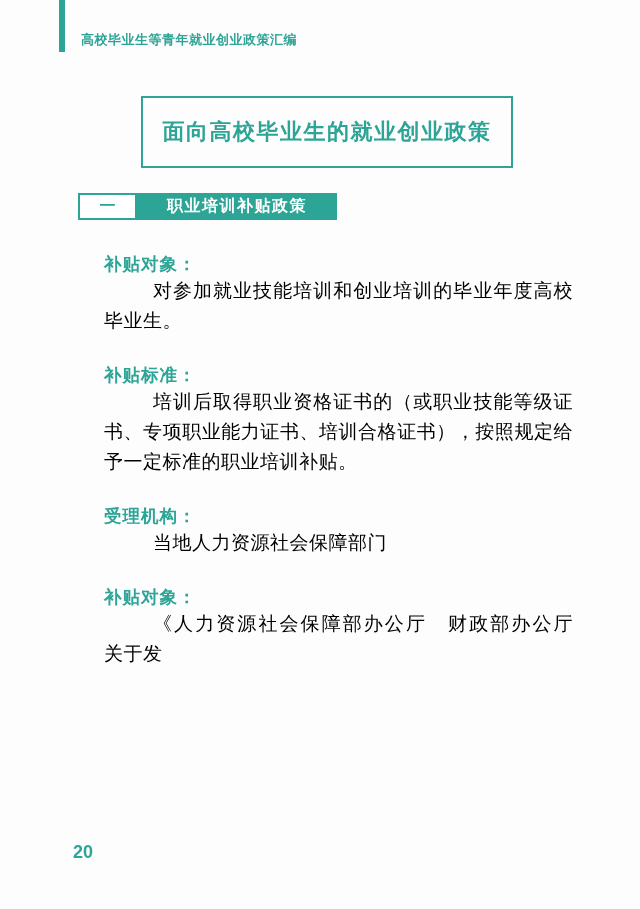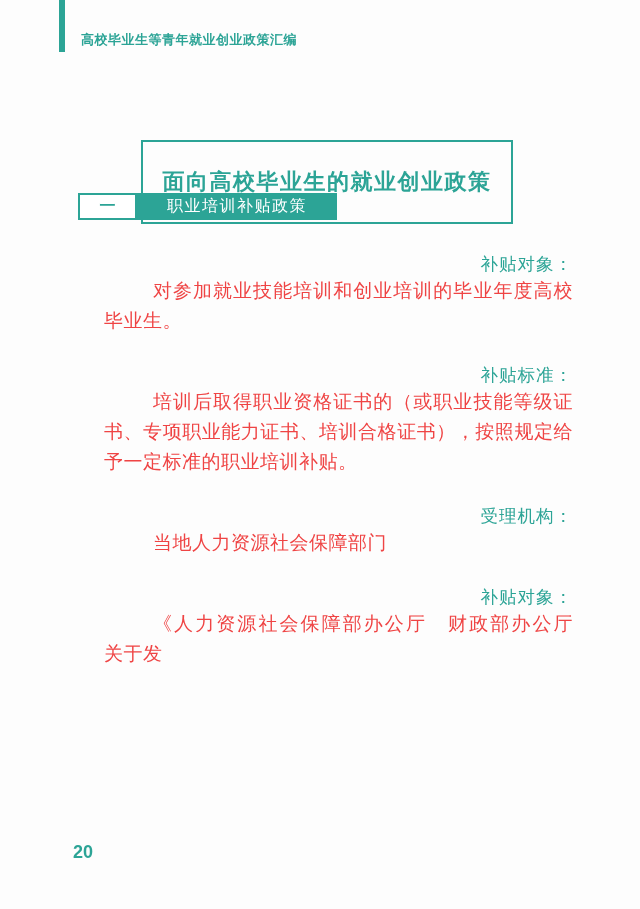--- a/index.html
+++ b/index.html
@@ -39,27 +39,26 @@
     padding-bottom: 3px;
     white-space: nowrap;
   }
 
   
   .title-box {
     position: absolute;
     left: 141px;
     top: 96px;
     width: 372px;
-    height: 84px;
+    height: 72px;
     border: 2px solid var(--accent);
     box-sizing: border-box;
     display: flex;
     align-items: center;
     justify-content: center;
-    margin-top: 44px;
   }
   .title-box span {
     color: var(--accent);
     font-size: 22px;
     font-weight: 700;
     letter-spacing: 1.5px;
     white-space: nowrap;
   }
 
   
@@ -83,49 +82,48 @@
     font-weight: 700;
     display: flex;
     align-items: center;
     justify-content: center;
     flex: none;
   }
   .section-title {
     flex: 1;
     color: #ffffff;
     font-size: 16px;
-    font-weight: 400;
+    font-weight: 700;
     letter-spacing: 1.5px;
     display: flex;
     align-items: center;
     justify-content: center;
     white-space: nowrap;
   }
 
   
   .content {
     position: absolute;
     left: 104px;
     top: 240px;
     width: 469px;
     padding-top: 12px;
   }
   .section + .section { margin-top: 27px; }
   .sec-heading {
     margin: 0;
     color: var(--accent);
     font-size: 17.5px;
-    font-weight: 400;
+    font-weight: 700;
     letter-spacing: 1px;
     line-height: 24px;
-    text-align: right;
   }
   .sec-para {
     margin: 0;
-    color: #ef4444;
+    color: #000000;
     font-size: 19px;
     line-height: 30px;
     letter-spacing: 0.5px;
     text-indent: 49px;
     text-align: justify;
   }
 
   .page-number {
     position: absolute;
     left: 73px;

